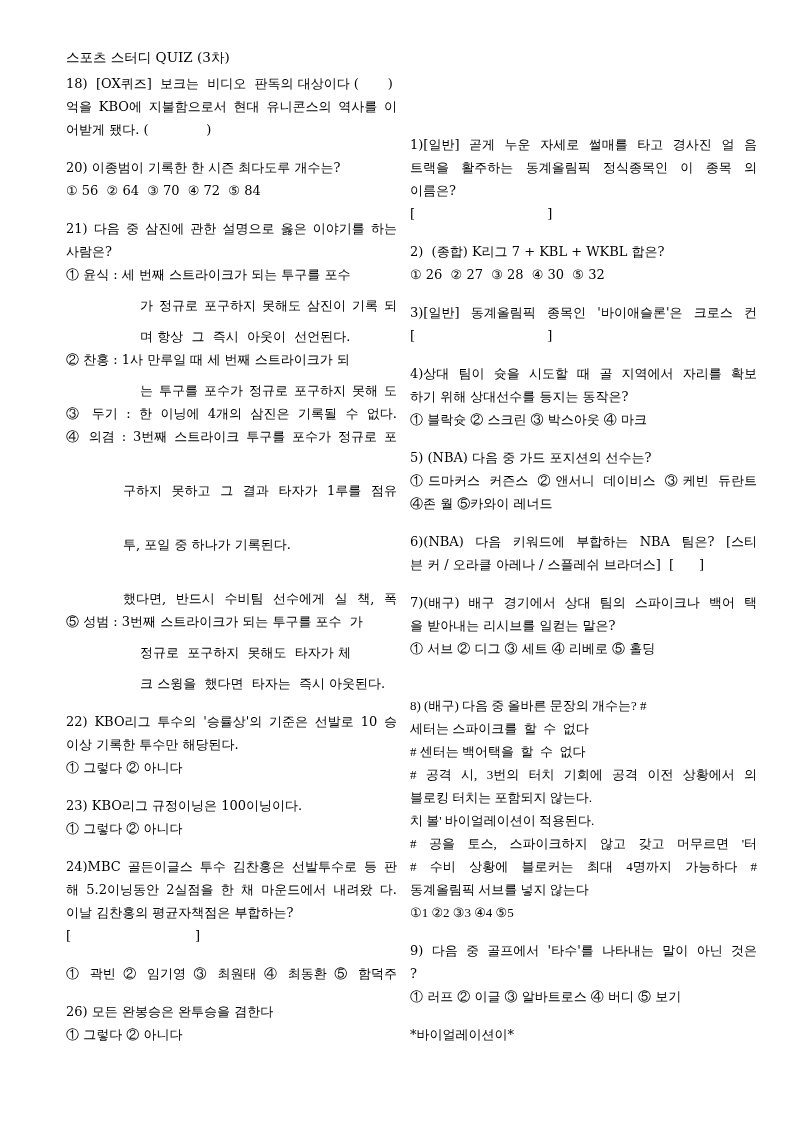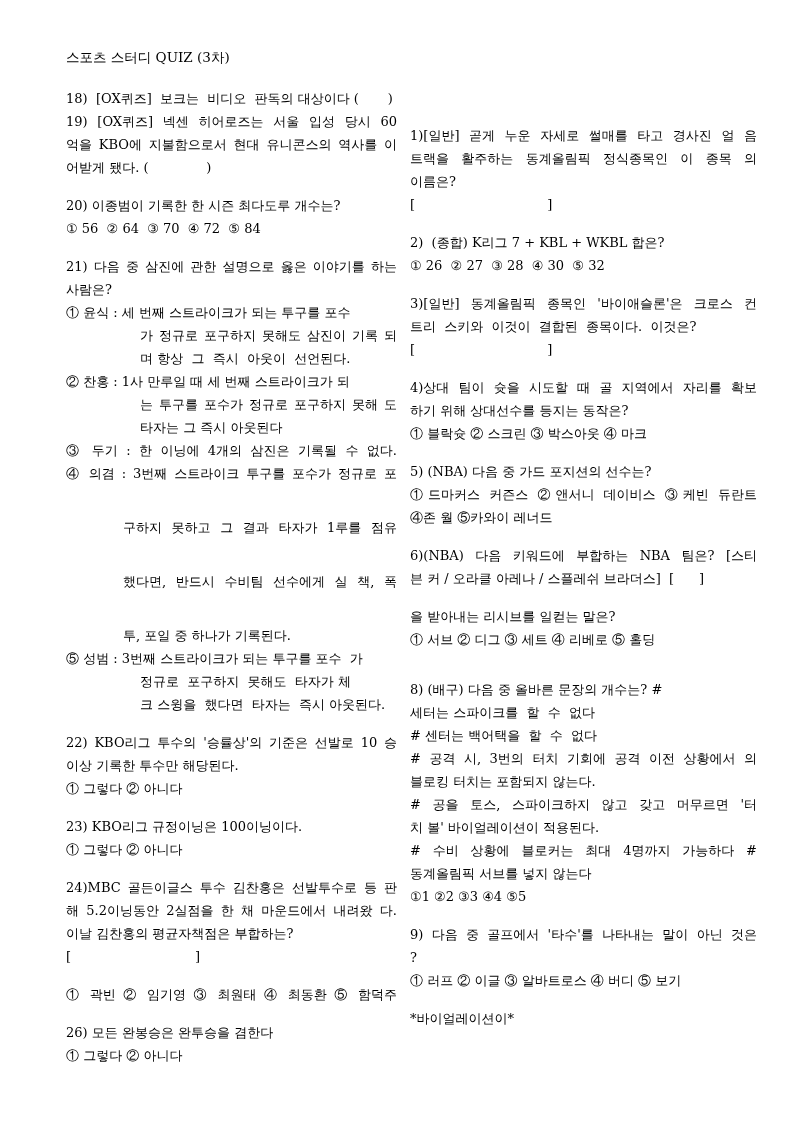--- a/index.html
+++ b/index.html
@@ -20,73 +20,71 @@
     position: absolute;
     left: 66px;
     top: 46px;
     font-size: 13.5px;
     line-height: 23px;
     white-space: pre;
   }
   .columns {
     position: absolute;
     left: 66px;
-    top: 87px;
+    top: 72px;
     display: flex;
-    align-items: center;
+    align-items: flex-end;
   }
   .col-left  { width: 331px; margin-right: 13px; }
   .col-right { width: 347px; }
   .block { margin-bottom: 15px; }
-  .block.extra-gap { margin-top: 27px; }
+  .block.extra-gap { margin-top: 34px; font-family: Liberation Serif, serif; }
   .line {
     font-size: 13px;
     line-height: 23px;
     white-space: pre;
     overflow: hidden;
   }
   .line.j {
     white-space: normal;
     text-align: justify;
     text-align-last: justify;
   }
   .line.i1 { padding-left: 57px; margin-top: 31px; }
-  .line.i2 { padding-left: 74px; }
+  .line.i2 { padding-left: 74px; margin-top: 8px; }
 </style>
 </head>
 <body>
 
 <div class="page">
   <div class="doc-title">스포츠 스터디 QUIZ (3차)</div>
   <div class="columns">
     <div class="col-left">
         <div class="block">
           <div class="line">18)  [OX퀴즈]  보크는  비디오  판독의 대상이다 (       )</div>
-          <div class="line j">19) [OX퀴즈] 넥센 히어로즈는 서울 입성 당시 60</div>
           <div class="line j">억을 KBO에 지불함으로서 현대 유니콘스의 역사를 이</div>
           <div class="line">어받게 됐다. (              )</div>
         </div>
         <div class="block">
           <div class="line">20) 이종범이 기록한 한 시즌 최다도루 개수는?</div>
           <div class="line">① 56  ② 64  ③ 70  ④ 72  ⑤ 84</div>
         </div>
         <div class="block">
           <div class="line j">21) 다음 중 삼진에 관한 설명으로 옳은 이야기를 하는</div>
           <div class="line">사람은?</div>
           <div class="line">① 윤식 : 세 번째 스트라이크가 되는 투구를 포수</div>
           <div class="line j i2">가 정규로 포구하지 못해도 삼진이 기록 되</div>
           <div class="line i2">며 항상  그  즉시  아웃이  선언된다.</div>
           <div class="line">② 찬홍 : 1사 만루일 때 세 번째 스트라이크가 되</div>
           <div class="line j i2">는 투구를 포수가 정규로 포구하지 못해 도</div>
-          <div class="line i2">타자는 그 즉시 아웃된다</div>
           <div class="line j">③ 두기 : 한 이닝에 4개의 삼진은 기록될 수 없다.</div>
           <div class="line j">④ 의겸 : 3번째 스트라이크 투구를 포수가 정규로 포</div>
           <div class="line j i1">구하지 못하고 그 결과 타자가 1루를 점유</div>
+          <div class="line i1">투, 포일 중 하나가 기록된다.</div>
           <div class="line j i1">했다면, 반드시 수비팀 선수에게 실 책, 폭</div>
-          <div class="line i1">투, 포일 중 하나가 기록된다.</div>
           <div class="line">⑤ 성범 : 3번째 스트라이크가 되는 투구를 포수  가</div>
           <div class="line i2">정규로  포구하지  못해도  타자가 체</div>
           <div class="line i2">크 스윙을  했다면  타자는  즉시 아웃된다.</div>
         </div>
         <div class="block">
           <div class="line j">22) KBO리그 투수의 '승률상'의 기준은 선발로 10 승</div>
           <div class="line">이상 기록한 투수만 해당된다.</div>
           <div class="line">① 그렇다 ② 아니다</div>
         </div>
         <div class="block">
@@ -113,49 +111,49 @@
           <div class="line j">트랙을 활주하는 동계올림픽 정식종목인 이 종목 의</div>
           <div class="line">이름은?</div>
           <div class="line">[                                ]</div>
         </div>
         <div class="block">
           <div class="line">2)  (종합) K리그 7 + KBL + WKBL 합은?</div>
           <div class="line">① 26  ② 27  ③ 28  ④ 30  ⑤ 32</div>
         </div>
         <div class="block">
           <div class="line j">3)[일반] 동계올림픽 종목인 '바이애슬론'은 크로스 컨</div>
-          <div class="line">트리  스키와  이것이  결합된  종목이다.  이것은?</div>
           <div class="line">[                                ]</div>
         </div>
         <div class="block">
           <div class="line j">4)상대 팀이 슛을 시도할 때 골 지역에서 자리를 확보</div>
           <div class="line">하기 위해 상대선수를 등지는 동작은?</div>
           <div class="line">① 블락슛 ② 스크린 ③ 박스아웃 ④ 마크</div>
         </div>
         <div class="block">
           <div class="line">5) (NBA) 다음 중 가드 포지션의 선수는?</div>
           <div class="line j">①드마커스 커즌스 ②앤서니 데이비스 ③케빈 듀란트</div>
           <div class="line">④존 월 ⑤카와이 레너드</div>
         </div>
         <div class="block">
           <div class="line j">6)(NBA) 다음 키워드에 부합하는 NBA 팀은? [스티</div>
           <div class="line">븐 커 / 오라클 아레나 / 스플레쉬 브라더스]  [      ]</div>
         </div>
         <div class="block">
+          <div class="line j">7)(배구) 배구 경기에서 상대 팀의 스파이크나 백어 택</div>
           <div class="line">을 받아내는 리시브를 일컫는 말은?</div>
           <div class="line">① 서브 ② 디그 ③ 세트 ④ 리베로 ⑤ 홀딩</div>
         </div>
         <div class="block extra-gap">
           <div class="line">8) (배구) 다음 중 올바른 문장의 개수는? #</div>
           <div class="line">세터는 스파이크를  할  수  없다</div>
           <div class="line"># 센터는 백어택을  할  수  없다</div>
           <div class="line j"># 공격 시, 3번의 터치 기회에 공격 이전 상황에서 의</div>
           <div class="line">블로킹 터치는 포함되지 않는다.</div>
+          <div class="line">치 볼' 바이얼레이션이 적용된다.</div>
           <div class="line j"># 공을 토스, 스파이크하지 않고 갖고 머무르면 '터</div>
-          <div class="line">치 볼' 바이얼레이션이 적용된다.</div>
           <div class="line j"># 수비 상황에 블로커는 최대 4명까지 가능하다 #</div>
           <div class="line">동계올림픽 서브를 넣지 않는다</div>
           <div class="line">①1 ②2 ③3 ④4 ⑤5</div>
         </div>
         <div class="block">
           <div class="line j">9) 다음 중 골프에서 '타수'를 나타내는 말이 아닌 것은</div>
           <div class="line">?</div>
           <div class="line">① 러프 ② 이글 ③ 알바트로스 ④ 버디 ⑤ 보기</div>
         </div>
         <div class="block">

